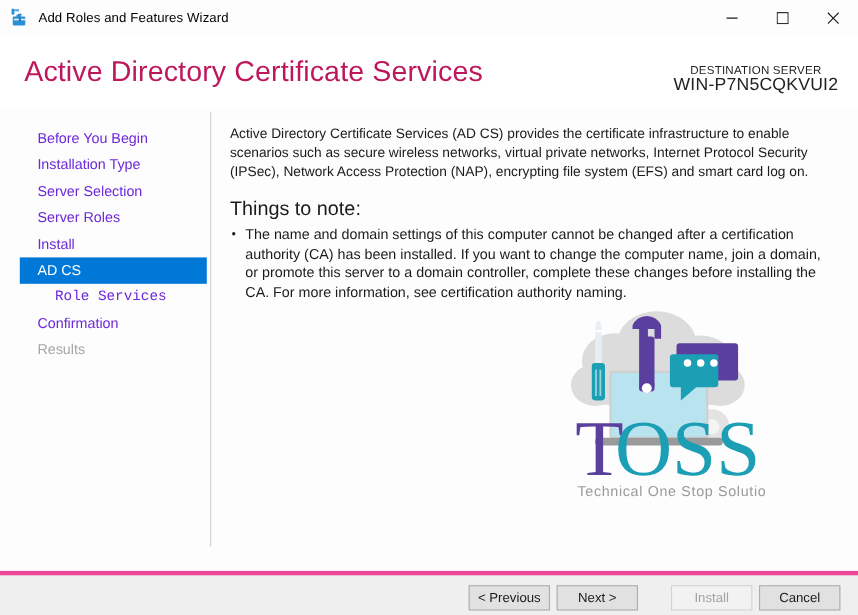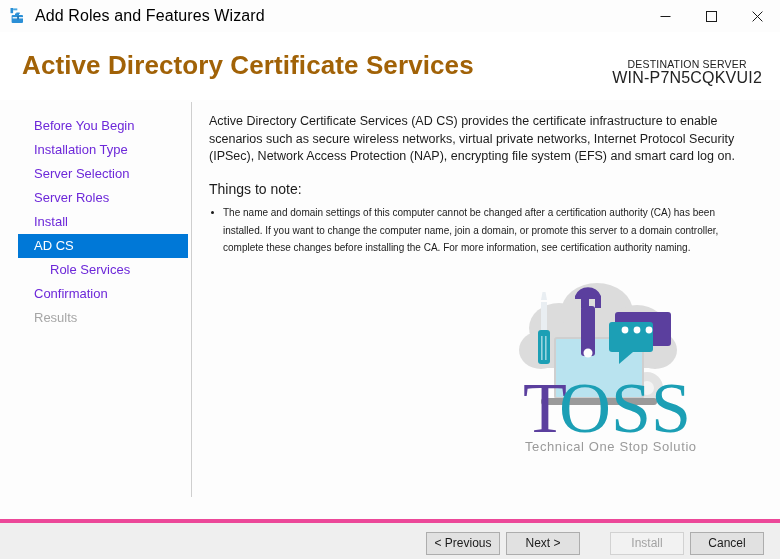--- a/index.html
+++ b/index.html
@@ -41,21 +41,21 @@
     flex: 1 1 auto;
     min-width: 0;
   }
   .app-icon {
     width: 18px; height: 18px;
     margin-right: 8px;
     flex: 0 0 auto;
     display: block;
   }
   .title-text {
-    font-size: 16px;
+    font-size: 12px;
     color: #000000;
     white-space: nowrap;
     letter-spacing: 0.1px;
   }
   .win-controls {
     display: flex;
     align-items: stretch;
     height: 32px;
     flex: 0 0 auto;
   }
@@ -73,22 +73,22 @@
     position: absolute;
     left: 0; top: 32px;
     width: 780px; height: 68px;
     background: #ffffff;
   }
   .page-title {
     position: absolute;
     left: 22px;
     top: 18px;
     font-size: 26px;
-    font-weight: 700;
-    color: #a16207;
+    font-weight: 400;
+    color: #be185d;
     letter-spacing: 0.1px;
     white-space: nowrap;
   }
   .dest-block {
     position: absolute;
     right: 18px;
     top: 25px;
     text-align: center;
     line-height: 14px;
   }
@@ -139,21 +139,21 @@
     position: relative;
     height: 24px;
     line-height: 24px;
     padding-left: 34px;
     font-size: 13px;
     color: #6d28d9;
     white-space: nowrap;
     cursor: default;
     box-sizing: border-box;
   }
-  .nav-item.indent { padding-left: 50px; }
+  .nav-item.indent { padding-left: 50px; font-family: Liberation Mono, monospace; }
   .nav-item.selected {
     background: #0078d7;
     color: #ffffff;
     margin-left: 18px;
     margin-right: 4px;
     padding-left: 16px;
     width: 170px;
   }
   .nav-item.disabled { color: #a6a6a6; }
 
@@ -171,33 +171,33 @@
     top: 13px;
     width: 548px;
   }
   .para {
     font-size: 12.5px;
     line-height: 17.5px;
     color: #1b1b1b;
     margin: 0 0 15px 0;
   }
   .note-head {
-    font-size: 14px;
+    font-size: 18px;
     line-height: 17.5px;
     color: #1b1b1b;
     margin: 0 0 6px 0;
   }
   .bullet-list {
     margin: 0;
     padding: 0;
     list-style: none;
   }
   .bullet-item {
     position: relative;
-    font-size: 10px;
+    font-size: 13px;
     line-height: 17.5px;
     color: #1b1b1b;
     padding-left: 14px;
     margin-bottom: 6px;
   }
   .bullet-item:before {
     content: "";
     position: absolute;
     left: 2px;
     top: 7px;

